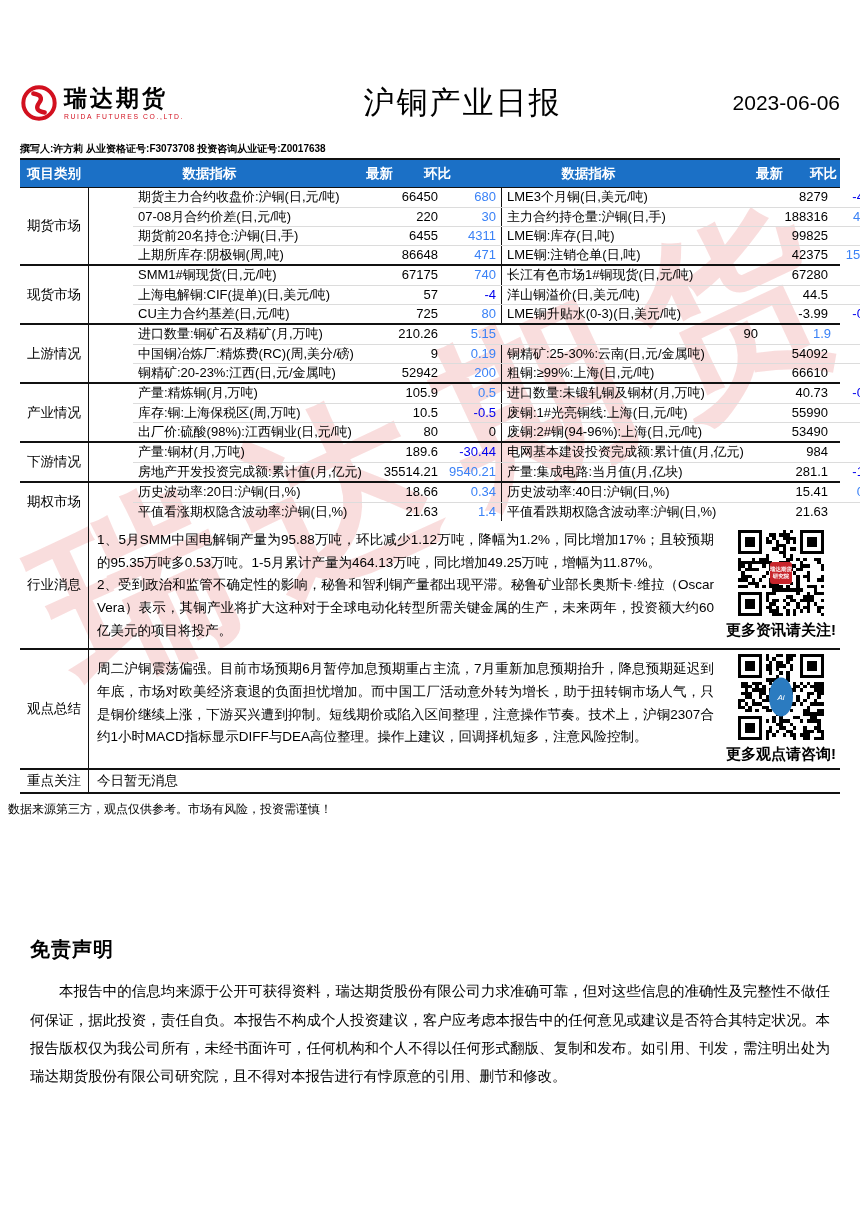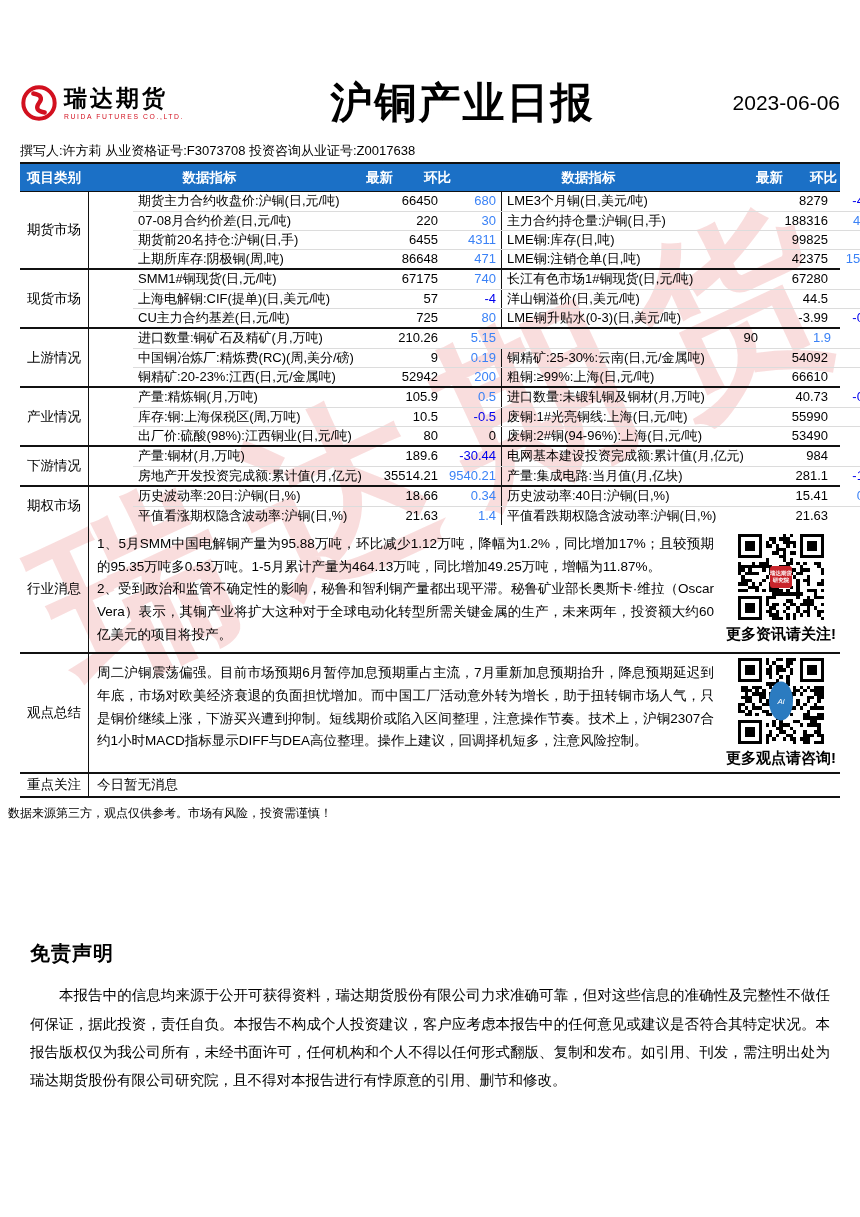--- a/index.html
+++ b/index.html
@@ -17,23 +17,23 @@
     opacity:0.20; pointer-events:none; user-select:none;
   }
   
   .hdr { display:flex; align-items:center; margin:72px 20px 0 20px; height:62px; }
   .logo { width:215px; display:flex; align-items:center; }
   .logo-icon { width:38px; height:38px; flex:0 0 38px; }
   .logo-txt { margin-left:6px; }
   .logo-name { font-size:23px; font-weight:bold; letter-spacing:3px; line-height:1.1; }
   .logo-sub { font-size:6.8px; letter-spacing:1.6px; margin-top:2px; }
   .title-wrap { flex:1; text-align:center; }
-  .report-title { font-size:42px; font-weight:bold; letter-spacing:2px; }
+  .report-title { font-size:31px; font-weight:normal; letter-spacing:2px; }
   .report-date { width:150px; text-align:right; font-size:21px; }
-  .author-line { margin:8px 20px 2px 20px; font-size:13px; }
+  .author-line { margin:8px 20px 2px 20px; font-size:10px;font-weight:bold; }
   
   .rt { margin:2px 20px 0 20px; border-top:2px solid #111; border-bottom:2px solid #111; }
   .rt-head {
     display:grid; grid-template-columns:68px 243px 70px 55px 265px 70px 51px;
     height:28px; align-items:center;
     color:#fff; font-weight:bold; font-size:13.5px; border-bottom:1px solid #111;
   }
   .rt-head .h-cat { text-align:center; }
   .rt-head .h-ind { text-align:center; }
   .rt-head .h-num { text-align:right; padding-right:8px; }

